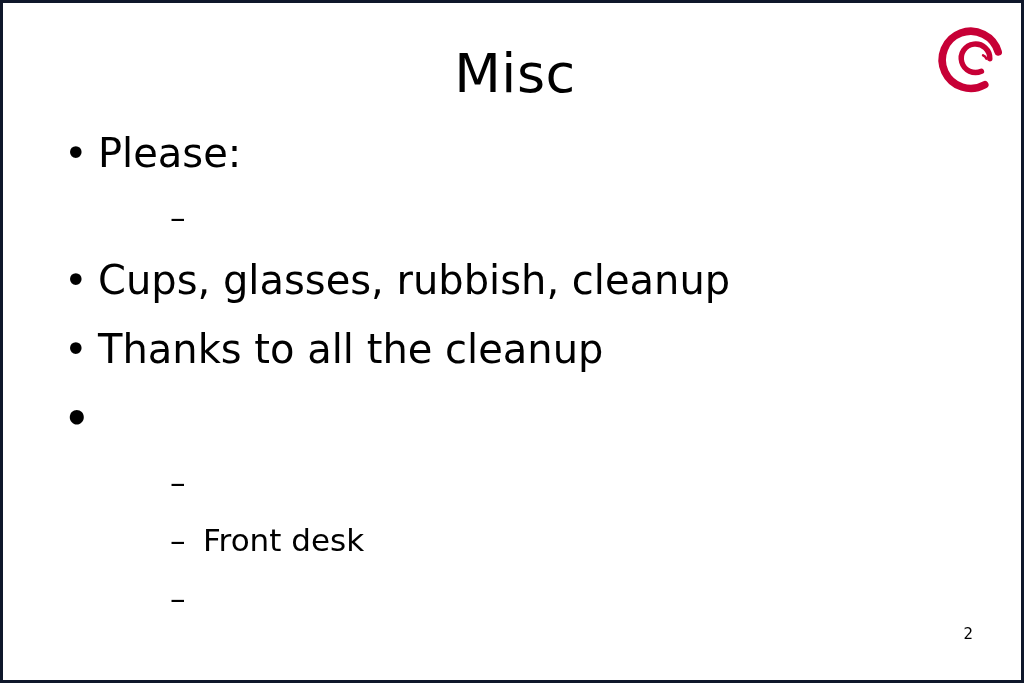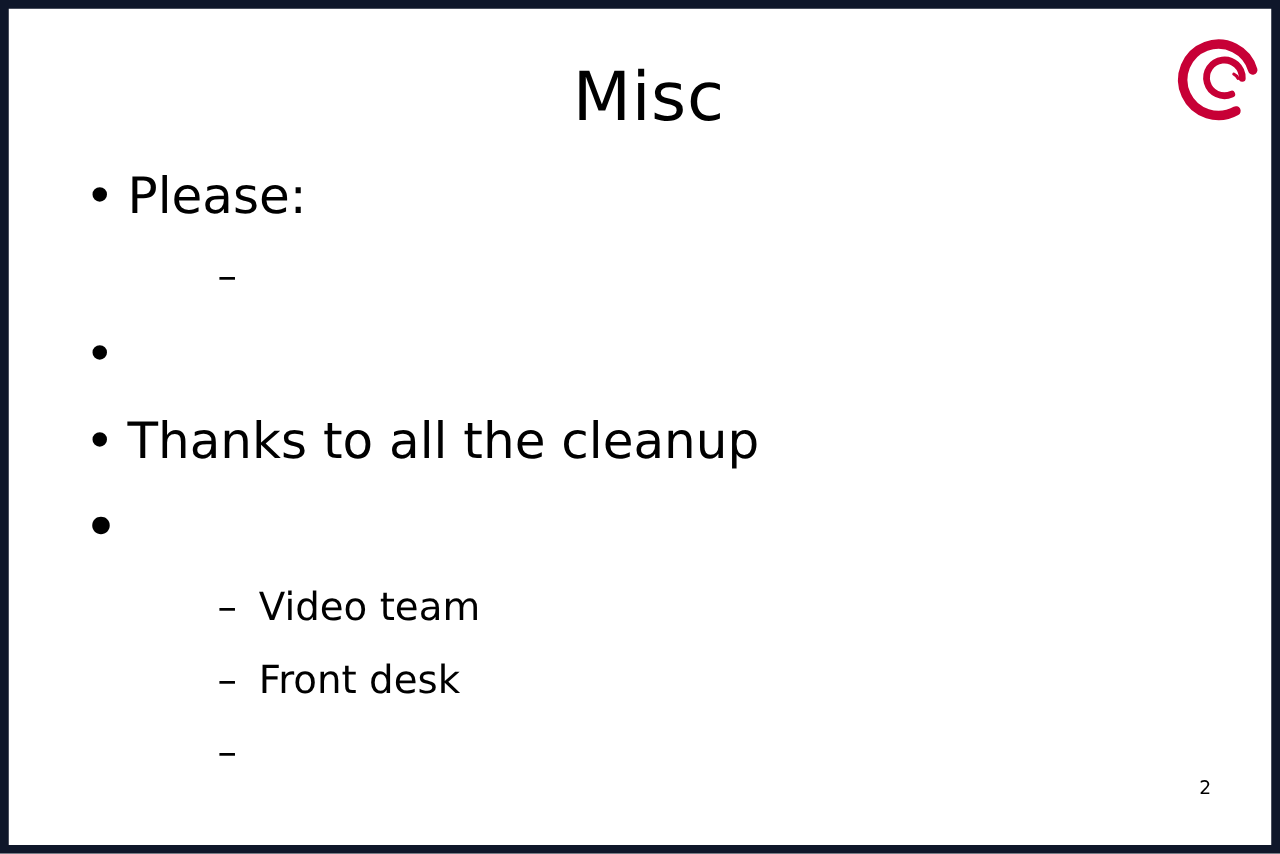--- a/index.html
+++ b/index.html
@@ -12,21 +12,21 @@
   body {
     font-family: "DejaVu Sans", sans-serif;
   }
 
   #slide {
     position: relative;
     width: 1024px;
     height: 683px;
     background: #ffffff;
     box-sizing: border-box;
-    border: 7px solid #0f172a;
+    border: 3px solid #0f172a;
     overflow: hidden;
   }
 
   
   #slide-title {
     position: absolute;
     top: 44px;
     left: 0;
     width: 1024px;
     text-align: center;
@@ -126,23 +126,23 @@
       <path d="M 70 52
                A 17 17 0 1 0 60 67" fill="none" stroke="#c70036" stroke-width="6.5" stroke-linecap="round"></path>
 
       <path d="M 62 48 A 8 8 0 0 1 66 52" fill="none" stroke="#c70036" stroke-width="3" stroke-linecap="round"></path>
     </svg>
   </div>
 
   <div id="content">
       <div class="bullet-row level1"><span class="marker">•</span><span class="text">Please:</span></div>
       <div class="bullet-row level2"><span class="marker">–</span></div>
-      <div class="bullet-row level1"><span class="marker">•</span></div>
+      <div class="bullet-row level1"><span class="marker">•</span><span class="text">Cups, glasses, rubbish, cleanup</span></div>
       <div class="bullet-row level1"><span class="marker">•</span><span class="text">Thanks to all the cleanup</span></div>
       <div class="bullet-row level1 bold"><span class="marker">•</span></div>
-      <div class="bullet-row level2"><span class="marker">–</span><span class="text">Video team</span></div>
+      <div class="bullet-row level2"><span class="marker">–</span></div>
       <div class="bullet-row level2"><span class="marker">–</span><span class="text">Front desk</span></div>
       <div class="bullet-row level2"><span class="marker">–</span></div>
     </div>
 
   <div id="page-number">2</div>
 
 </div>
 
 </body></html>

